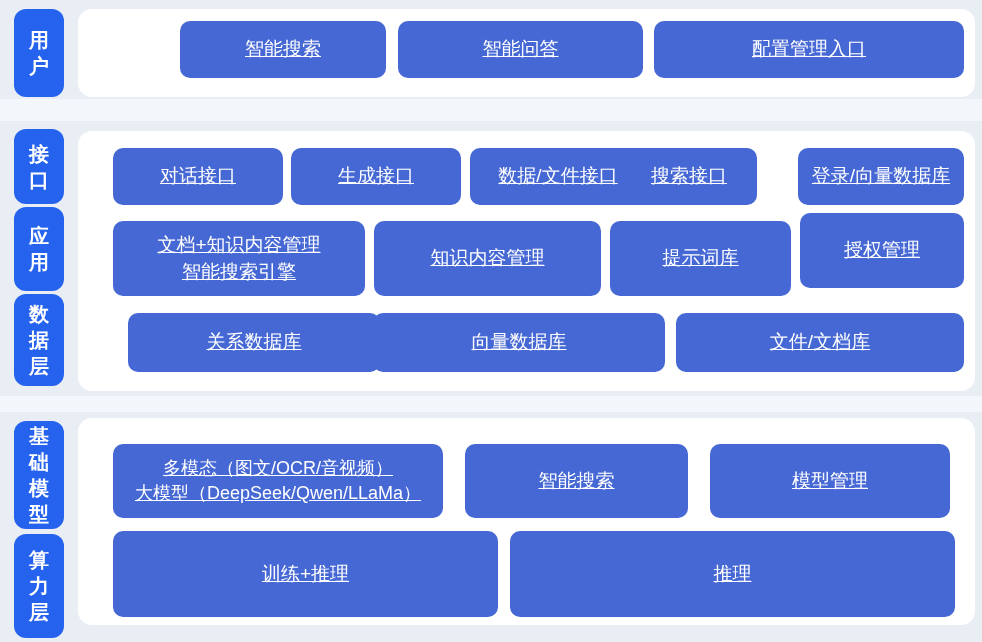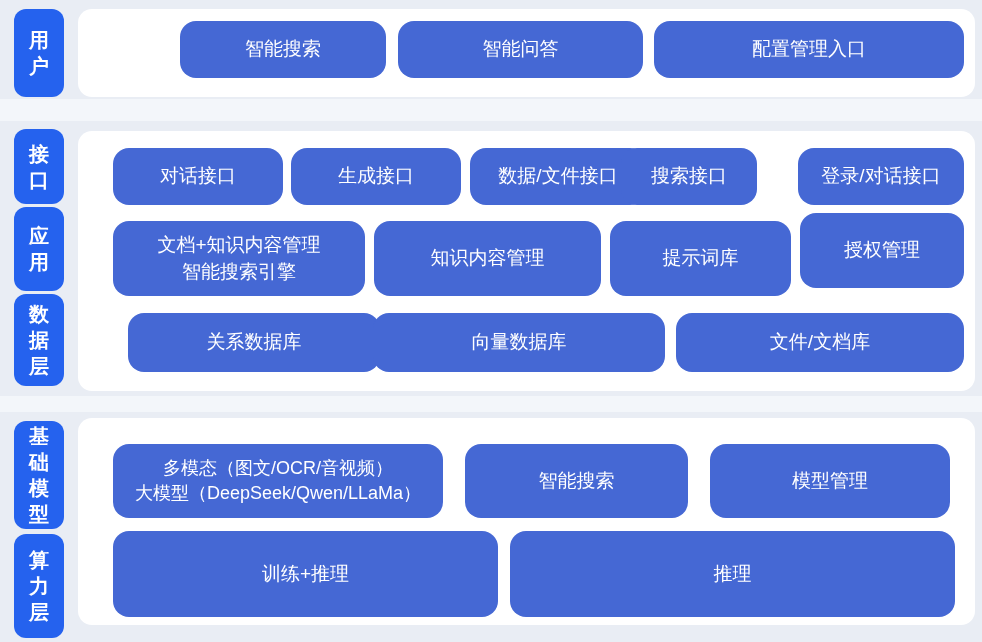--- a/index.html
+++ b/index.html
@@ -36,27 +36,28 @@
     font-size:20px;
     font-weight:bold;
     display:flex;flex-direction:column;
     align-items:center;justify-content:center;
     line-height:26px;
   }
   .vch{display:block;}
   .box{
     position:absolute;
     background:var(--box-blue);
-    border-radius:16px;
+    border-radius:10px;
     color:var(--box-text);
     font-size:19px;
     display:flex;align-items:center;justify-content:center;
     text-align:center;
     white-space:pre-line;
     line-height:1.4;
+    text-decoration:underline;
   }
   .box.sm{font-size:18px;text-align:center;}
 </style>
 </head>
 <body>
 
 <div class="stage">
 
   <div class="stripe" style="top:99px;height:22px"></div>
   <div class="stripe" style="top:396px;height:16px"></div>
@@ -95,21 +96,21 @@
     </div>
 
   <div class="box" style="left:180px;top:21px;width:206px;height:57px">智能搜索</div>
   <div class="box" style="left:398px;top:21px;width:245px;height:57px">智能问答</div>
   <div class="box" style="left:654px;top:21px;width:310px;height:57px">配置管理入口</div>
 
   <div class="box" style="left:113px;top:148px;width:170px;height:57px">对话接口</div>
   <div class="box" style="left:291px;top:148px;width:170px;height:57px">生成接口</div>
   <div class="box" style="left:470px;top:148px;width:176px;height:57px">数据/文件接口</div>
   <div class="box" style="left:621px;top:148px;width:136px;height:57px">搜索接口</div>
-  <div class="box" style="left:798px;top:148px;width:166px;height:57px">登录/对话接口</div>
+  <div class="box" style="left:798px;top:148px;width:166px;height:57px">登录/向量数据库</div>
 
   <div class="box" style="left:113px;top:221px;width:252px;height:75px">文档+知识内容管理
 智能搜索引擎</div>
   <div class="box" style="left:374px;top:221px;width:227px;height:75px">知识内容管理</div>
   <div class="box" style="left:610px;top:221px;width:181px;height:75px">提示词库</div>
   <div class="box" style="left:800px;top:213px;width:164px;height:75px">授权管理</div>
 
   <div class="box" style="left:128px;top:313px;width:252px;height:59px">关系数据库</div>
   <div class="box" style="left:373px;top:313px;width:292px;height:59px">向量数据库</div>
   <div class="box" style="left:676px;top:313px;width:288px;height:59px">文件/文档库</div>

